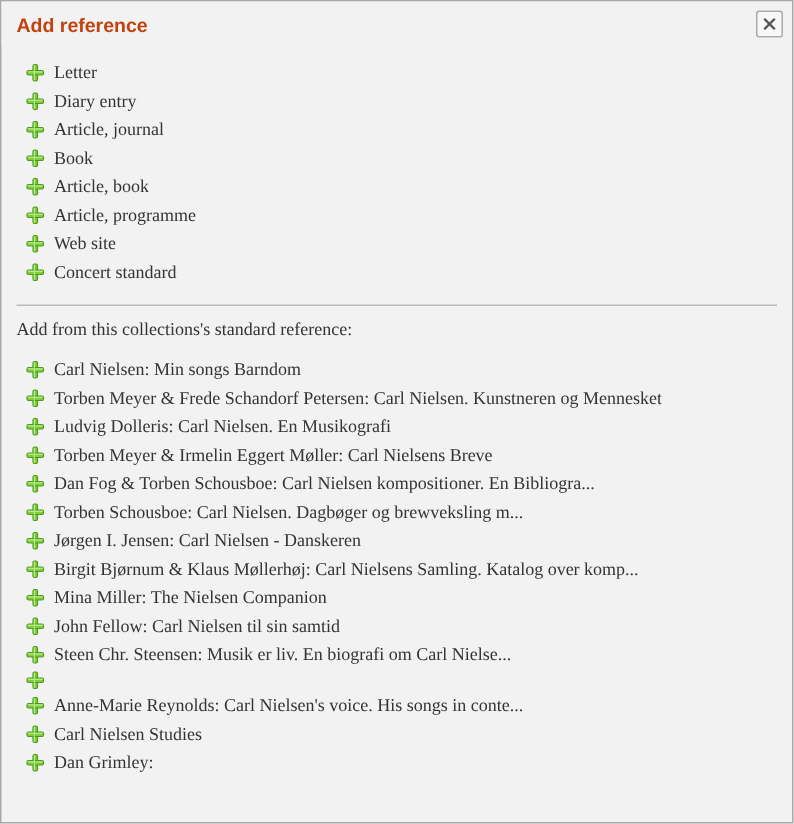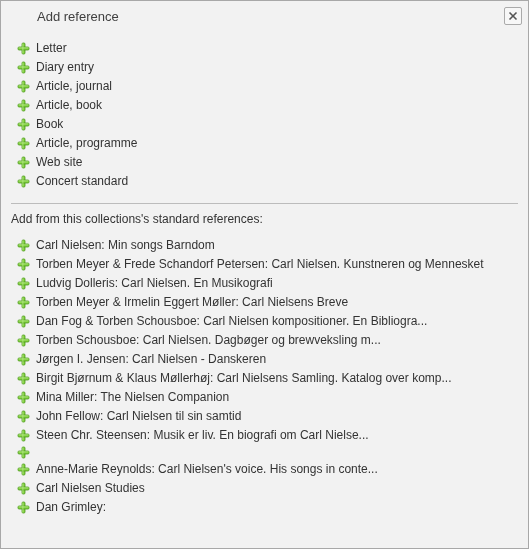--- a/index.html
+++ b/index.html
@@ -18,39 +18,39 @@
     position: relative;
   }
   .dialog-header {
     display: flex;
     align-items: center;
     justify-content: space-between;
     padding: 6px 6px 6px 10px;
     background: #f2f2f2;
   }
   .dialog-title {
-    font-weight: normal;
+    font-weight: bold;
     font-size: 13px;
-    color: #404040;
-    margin-left: 26px;
+    color: #c2410c;
   }
   .close-btn {
     width: 18px;
     height: 18px;
     border: 1px solid #aaa;
     background: #f7f7f7;
     border-radius: 2px;
     display: flex;
     align-items: center;
     justify-content: center;
     cursor: pointer;
   }
   .close-btn svg { display: block; }
   .dialog-body {
     padding: 8px 10px 10px 10px;
+    font-family: Liberation Serif, serif;
   }
   .ref-list {
     margin: 0;
     padding: 0 0 0 6px;
     list-style: none;
   }
   .ref-item {
     display: flex;
     align-items: center;
     gap: 6px;
@@ -121,51 +121,51 @@
         <li class="ref-item">
           <svg class="plus-icon" viewBox="0 0 13 13">
             <use href="#plus"></use>
           </svg>
           <span class="label">Article, journal</span>
         </li>
         <li class="ref-item">
           <svg class="plus-icon" viewBox="0 0 13 13">
             <use href="#plus"></use>
           </svg>
+          <span class="label">Book</span>
+        </li>
+        <li class="ref-item">
+          <svg class="plus-icon" viewBox="0 0 13 13">
+            <use href="#plus"></use>
+          </svg>
           <span class="label">Article, book</span>
         </li>
         <li class="ref-item">
           <svg class="plus-icon" viewBox="0 0 13 13">
             <use href="#plus"></use>
           </svg>
-          <span class="label">Book</span>
-        </li>
-        <li class="ref-item">
-          <svg class="plus-icon" viewBox="0 0 13 13">
-            <use href="#plus"></use>
-          </svg>
           <span class="label">Article, programme</span>
         </li>
         <li class="ref-item">
           <svg class="plus-icon" viewBox="0 0 13 13">
             <use href="#plus"></use>
           </svg>
           <span class="label">Web site</span>
         </li>
         <li class="ref-item">
           <svg class="plus-icon" viewBox="0 0 13 13">
             <use href="#plus"></use>
           </svg>
           <span class="label">Concert standard</span>
         </li>
       </ul>
 
     <hr class="section-divider">
 
-    <p class="section-label">Add from this collections's standard references:</p>
+    <p class="section-label">Add from this collections's standard reference:</p>
 
     <ul class="ref-list" id="standard-list">
         <li class="ref-item">
           <svg class="plus-icon" viewBox="0 0 13 13">
             <use href="#plus"></use>
           </svg>
           <span class="label">Carl Nielsen: Min songs Barndom</span>
         </li>
         <li class="ref-item">
           <svg class="plus-icon" viewBox="0 0 13 13">

